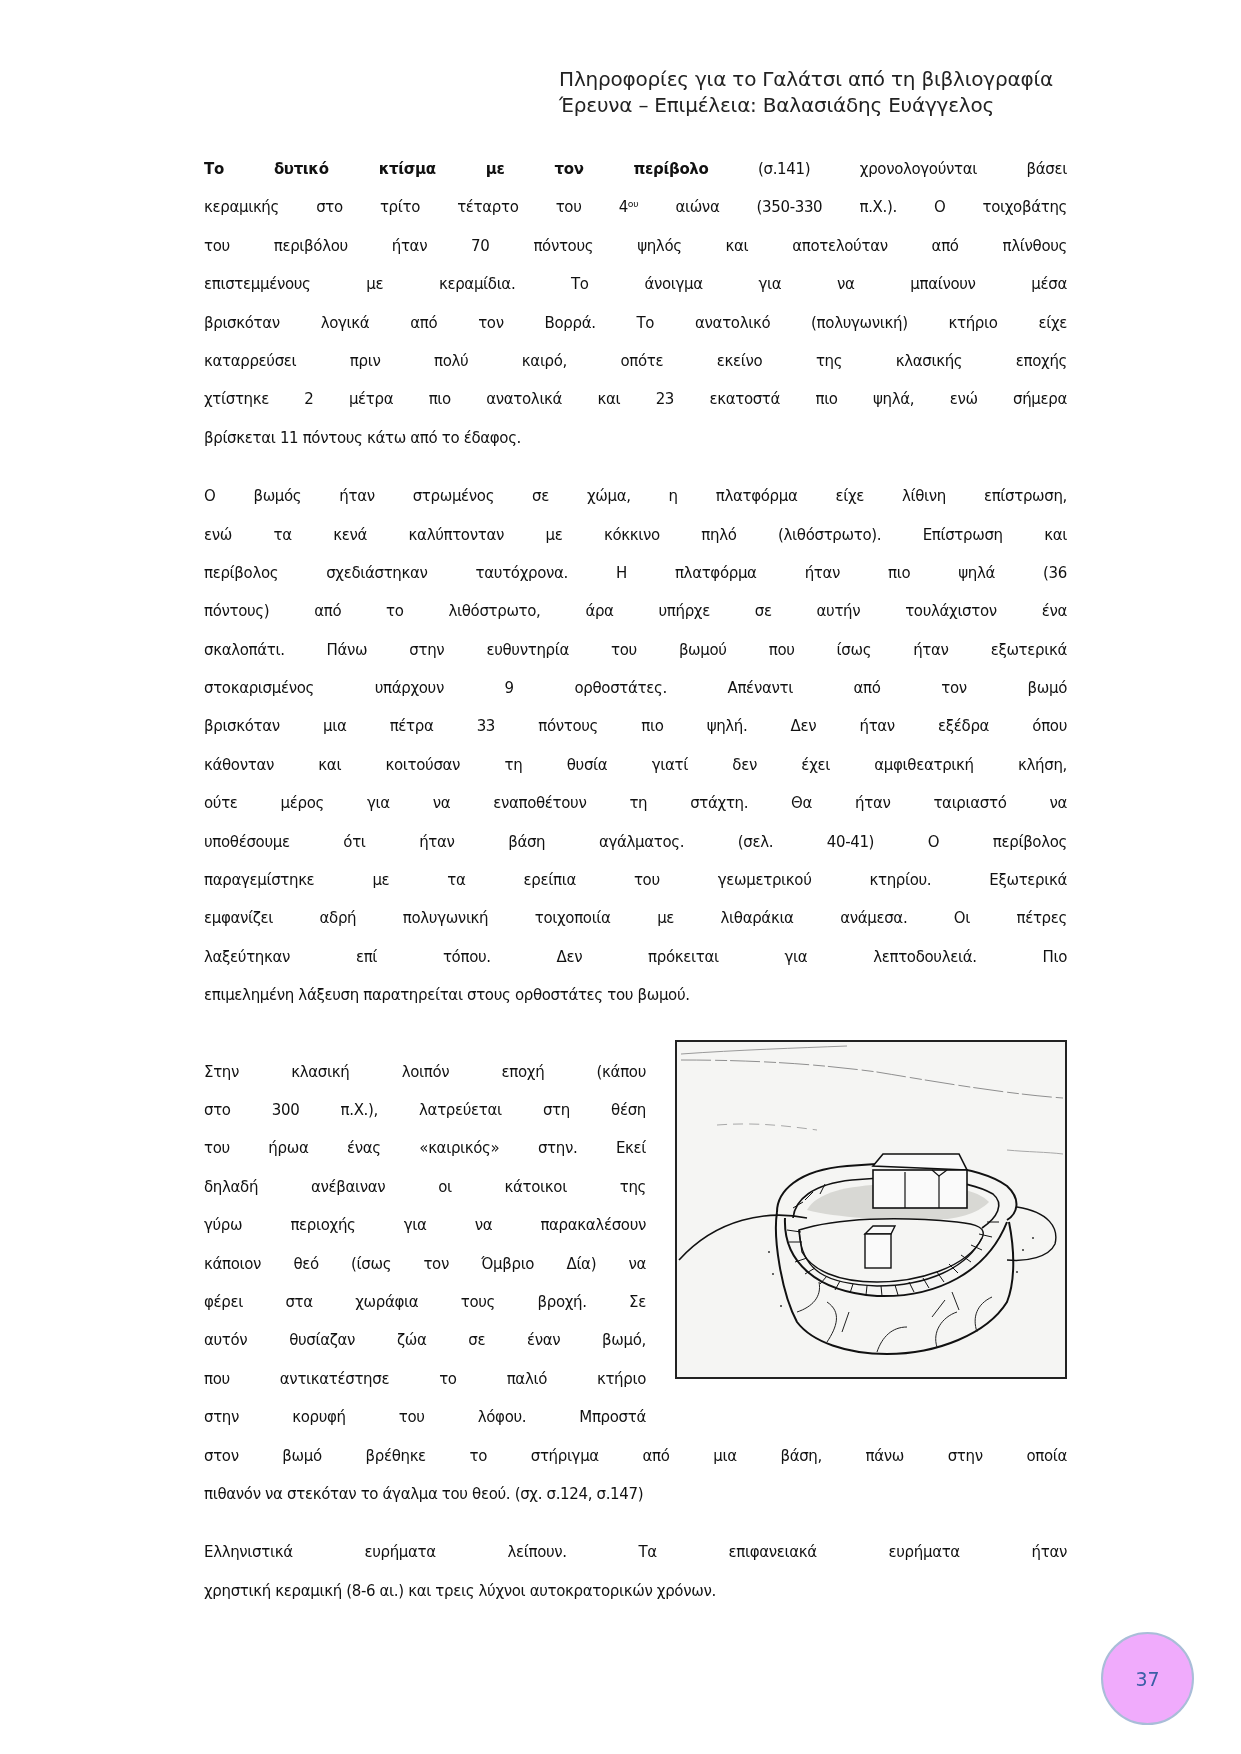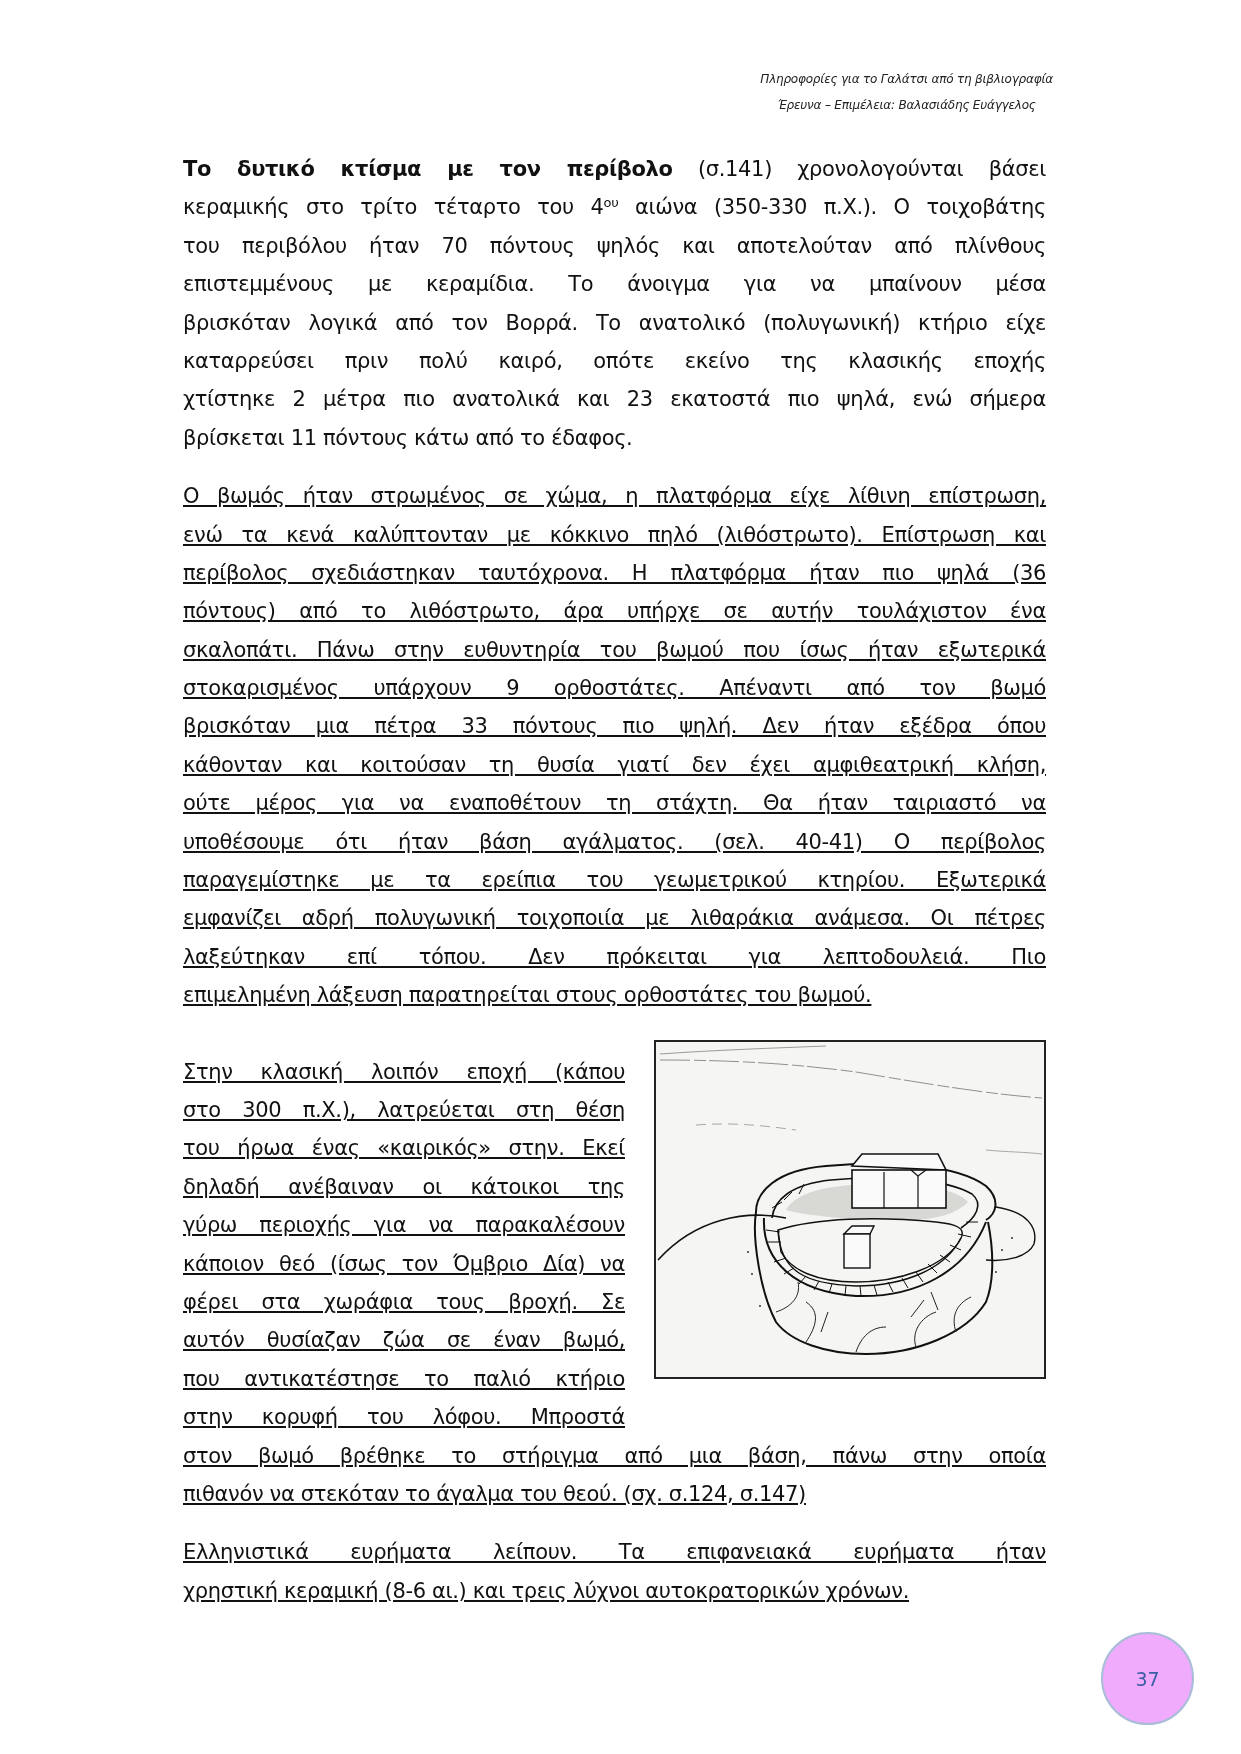--- a/index.html
+++ b/index.html
@@ -12,39 +12,38 @@
       height: 1754px;
       position: relative;
       overflow: hidden;
       font-family: "DejaVu Sans", "Liberation Sans", sans-serif;
       color: #111111;
     }
     .page-header {
       position: absolute;
       right: 188px;
       top: 66px;
-      text-align: center;
-      font-size: 12px;
+      text-align: left;
+      font-size: 20px;
       line-height: 26px;
       color: #222222;
       letter-spacing: -0.2px;
-      font-style: italic;
     }
     .page-header div { white-space: nowrap; }
 
     .body-col {
       position: absolute;
-      left: 183px;
+      left: 204px;
       top: 150px;
       width: 863px;
-      font-size: 21px;
+      font-size: 15px;
       letter-spacing: -0.35px;
     }
     .para { margin: 0; }
-    .para + .para { margin-top: 20px; text-decoration: underline; }
+    .para + .para { margin-top: 20px; }
     .para.gap-large { margin-top: 38px; }
 
     .line {
       display: block;
       height: 38.4px;
       line-height: 38.4px;
       text-align: justify;
       text-align-last: justify;
       white-space: nowrap;
       overflow: visible;

